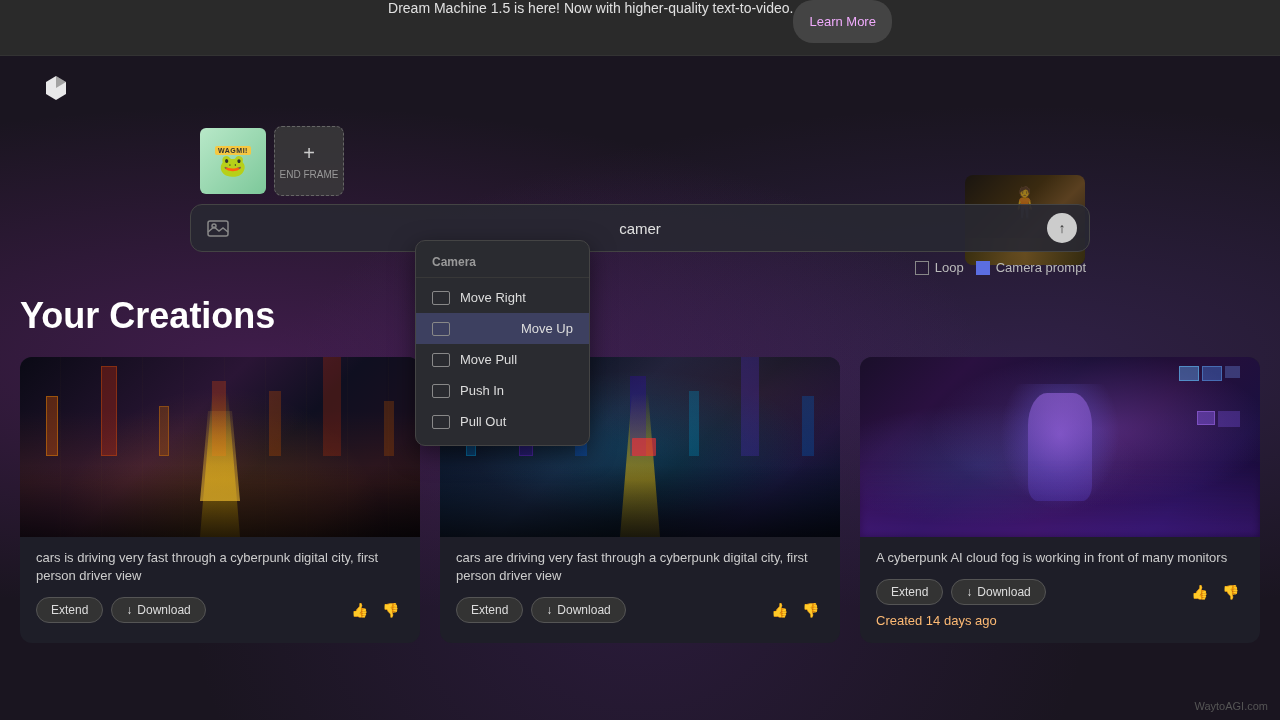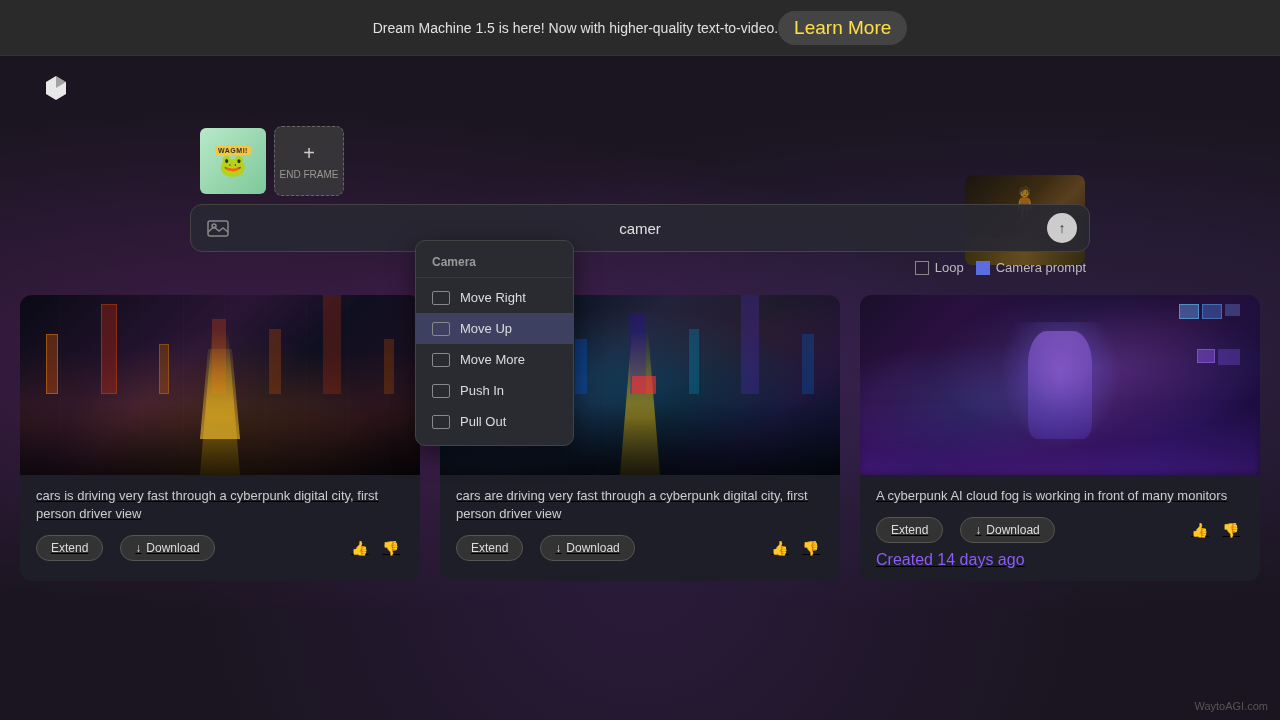--- a/index.html
+++ b/index.html
@@ -21,38 +21,38 @@
                   radial-gradient(ellipse at 50% 80%, rgba(80, 40, 120, 0.3) 0%, transparent 50%),
                   #1a1520;
     }
 
     
     .announcement-bar {
       position: relative;
       z-index: 10;
       background: #2a2a2a;
       display: flex;
-      align-items: center;
+      align-items: flex-start;
       justify-content: center;
       height: 56px;
       border-bottom: 1px solid #333;
     }
 
     .announcement-text {
       color: #e0e0e0;
       font-size: 14px;
     }
 
     .learn-more-btn {
       background: #444;
-      color: #fde047;
+      color: #f0abfc;
       border: none;
       border-radius: 20px;
-      padding: 6px 16px;
-      font-size: 19px;
+      padding: 14px 16px;
+      font-size: 13px;
       cursor: pointer;
     }
 
     
     .logo {
       position: absolute;
       top: 70px;
       left: 40px;
       z-index: 10;
     }
@@ -181,21 +181,21 @@
     
     .camera-dropdown {
       position: absolute;
       top: 240px;
       left: 415px;
       z-index: 100;
       background: #2a2b30;
       border: 1px solid #444;
       border-radius: 10px;
       padding: 8px 0;
-      width: 159px;
+      width: 175px;
       box-shadow: 0 8px 24px rgba(0,0,0,0.5);
     }
 
     .dropdown-header {
       padding: 6px 16px 8px;
       color: #999;
       font-size: 12px;
       font-weight: 600;
       border-bottom: 1px solid #383838;
       margin-bottom: 4px;
@@ -210,20 +210,21 @@
       font-size: 13px;
       cursor: pointer;
     }
 
     .dropdown-item:hover, .dropdown-item.active {
       background: #3a3b45;
     }
 
     .dropdown-item.active {
       background: #3d4060;
+      justify-content: space-between;
     }
 
     .cam-icon {
       width: 18px;
       height: 14px;
       border: 1.5px solid #888;
       border-radius: 2px;
       position: relative;
       display: inline-block;
       flex-shrink: 0;
@@ -357,34 +358,33 @@
       background: linear-gradient(180deg, 
         transparent 0%, 
         rgba(255,200,0,0.3) 30%, 
         rgba(255,200,0,0.5) 60%, 
         rgba(255,200,0,0.3) 100%);
       clip-path: polygon(30% 0%, 70% 0%, 100% 100%, 0% 100%);
     }
 
     .card-info {
       padding: 12px 16px;
-      text-decoration: underline;
     }
 
     .card-description {
       color: #ccc;
       font-size: 13px;
       margin-bottom: 12px;
       line-height: 1.4;
     }
 
     .card-actions {
       display: flex;
       align-items: center;
-      gap: 17px;
+      gap: 8px;
       margin-bottom: 8px;
     }
 
     .extend-btn {
       background: #333;
       color: #ddd;
       border: 1px solid #555;
       border-radius: 20px;
       padding: 5px 14px;
       font-size: 12px;
@@ -413,22 +413,22 @@
     .thumb-btn {
       background: transparent;
       border: none;
       color: #888;
       cursor: pointer;
       font-size: 14px;
       padding: 4px;
     }
 
     .card-timestamp {
-      color: #8b5cf6;
-      font-size: 16px;
+      color: #fdba74;
+      font-size: 13px;
     }
 
     
     .watermark {
       position: absolute;
       bottom: 8px;
       right: 12px;
       color: #555;
       font-size: 11px;
       z-index: 5;
@@ -558,40 +558,41 @@
   <div class="dropdown-item">
     <span class="cam-icon"></span>
     <span>Move Right</span>
   </div>
   <div class="dropdown-item active">
     <span class="cam-icon"></span>
     <span>Move Up</span>
   </div>
   <div class="dropdown-item">
     <span class="cam-icon"></span>
-    <span>Move More</span>
+    <span>Move Pull</span>
   </div>
   <div class="dropdown-item">
     <span class="cam-icon"></span>
     <span>Push In</span>
   </div>
   <div class="dropdown-item">
     <span class="cam-icon"></span>
     <span>Pull Out</span>
   </div>
 </div>
 
 <div class="right-thumb">
   <div class="right-thumb-inner">
     <div class="person-silhouette" style="font-size:30px; position:absolute; top:10px; left:50%; transform:translateX(-50%); opacity:0.5;">🧍</div>
     <div style="position:absolute; bottom:0; width:100%; height:30%; background: linear-gradient(90deg, #3a3010, #6a5020, #3a3010); opacity:0.8;"></div>
   </div>
 </div>
 
 <div class="creations-section">
+  <h2 class="creations-title">Your Creations</h2>
 
   <div class="creations-grid">
 
     <div class="creation-card">
       <div class="card-image card-image-cyberpunk1" style="height:180px; position:relative;">
         <div class="road-lines"></div>
         <div class="dashboard-overlay"></div>
 
         <div style="position:absolute; top:0; left:0; right:0; height:55%; display:flex; align-items:flex-end; justify-content:space-around; padding:0 5px;">
           <div style="width:12px; height:60px; background:rgba(255,100,0,0.3); border:1px solid rgba(255,150,0,0.4);"></div>

